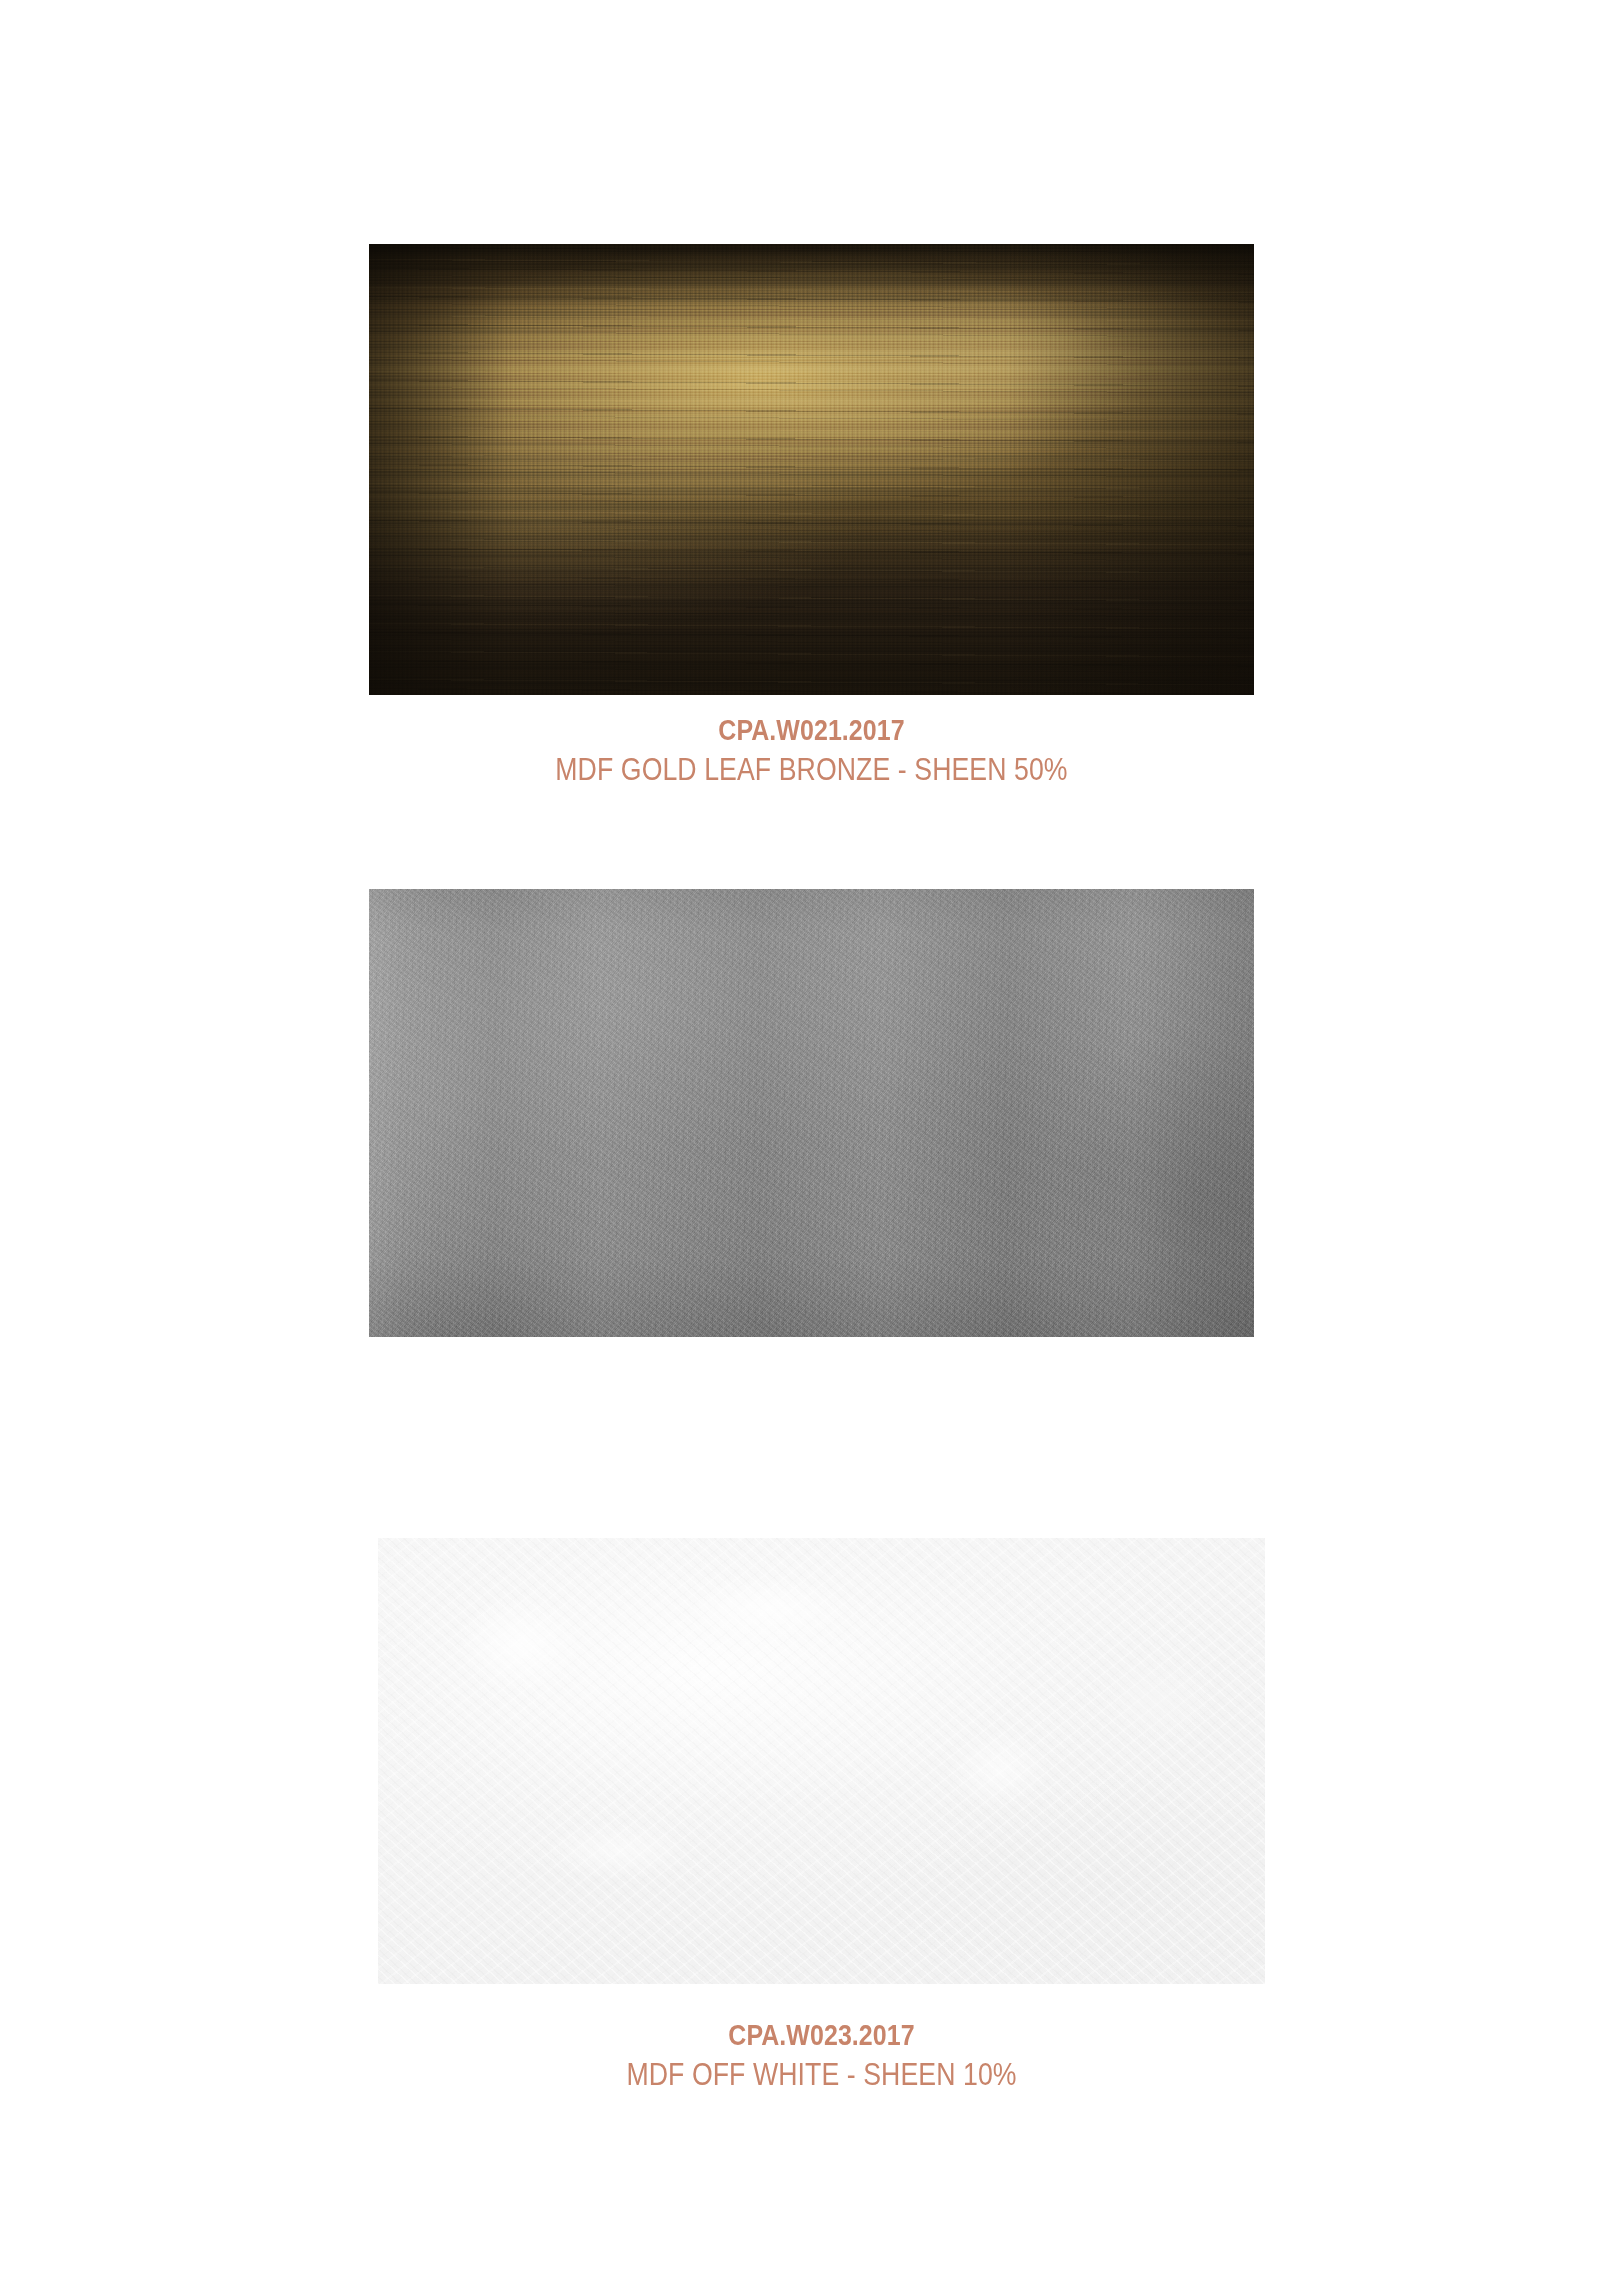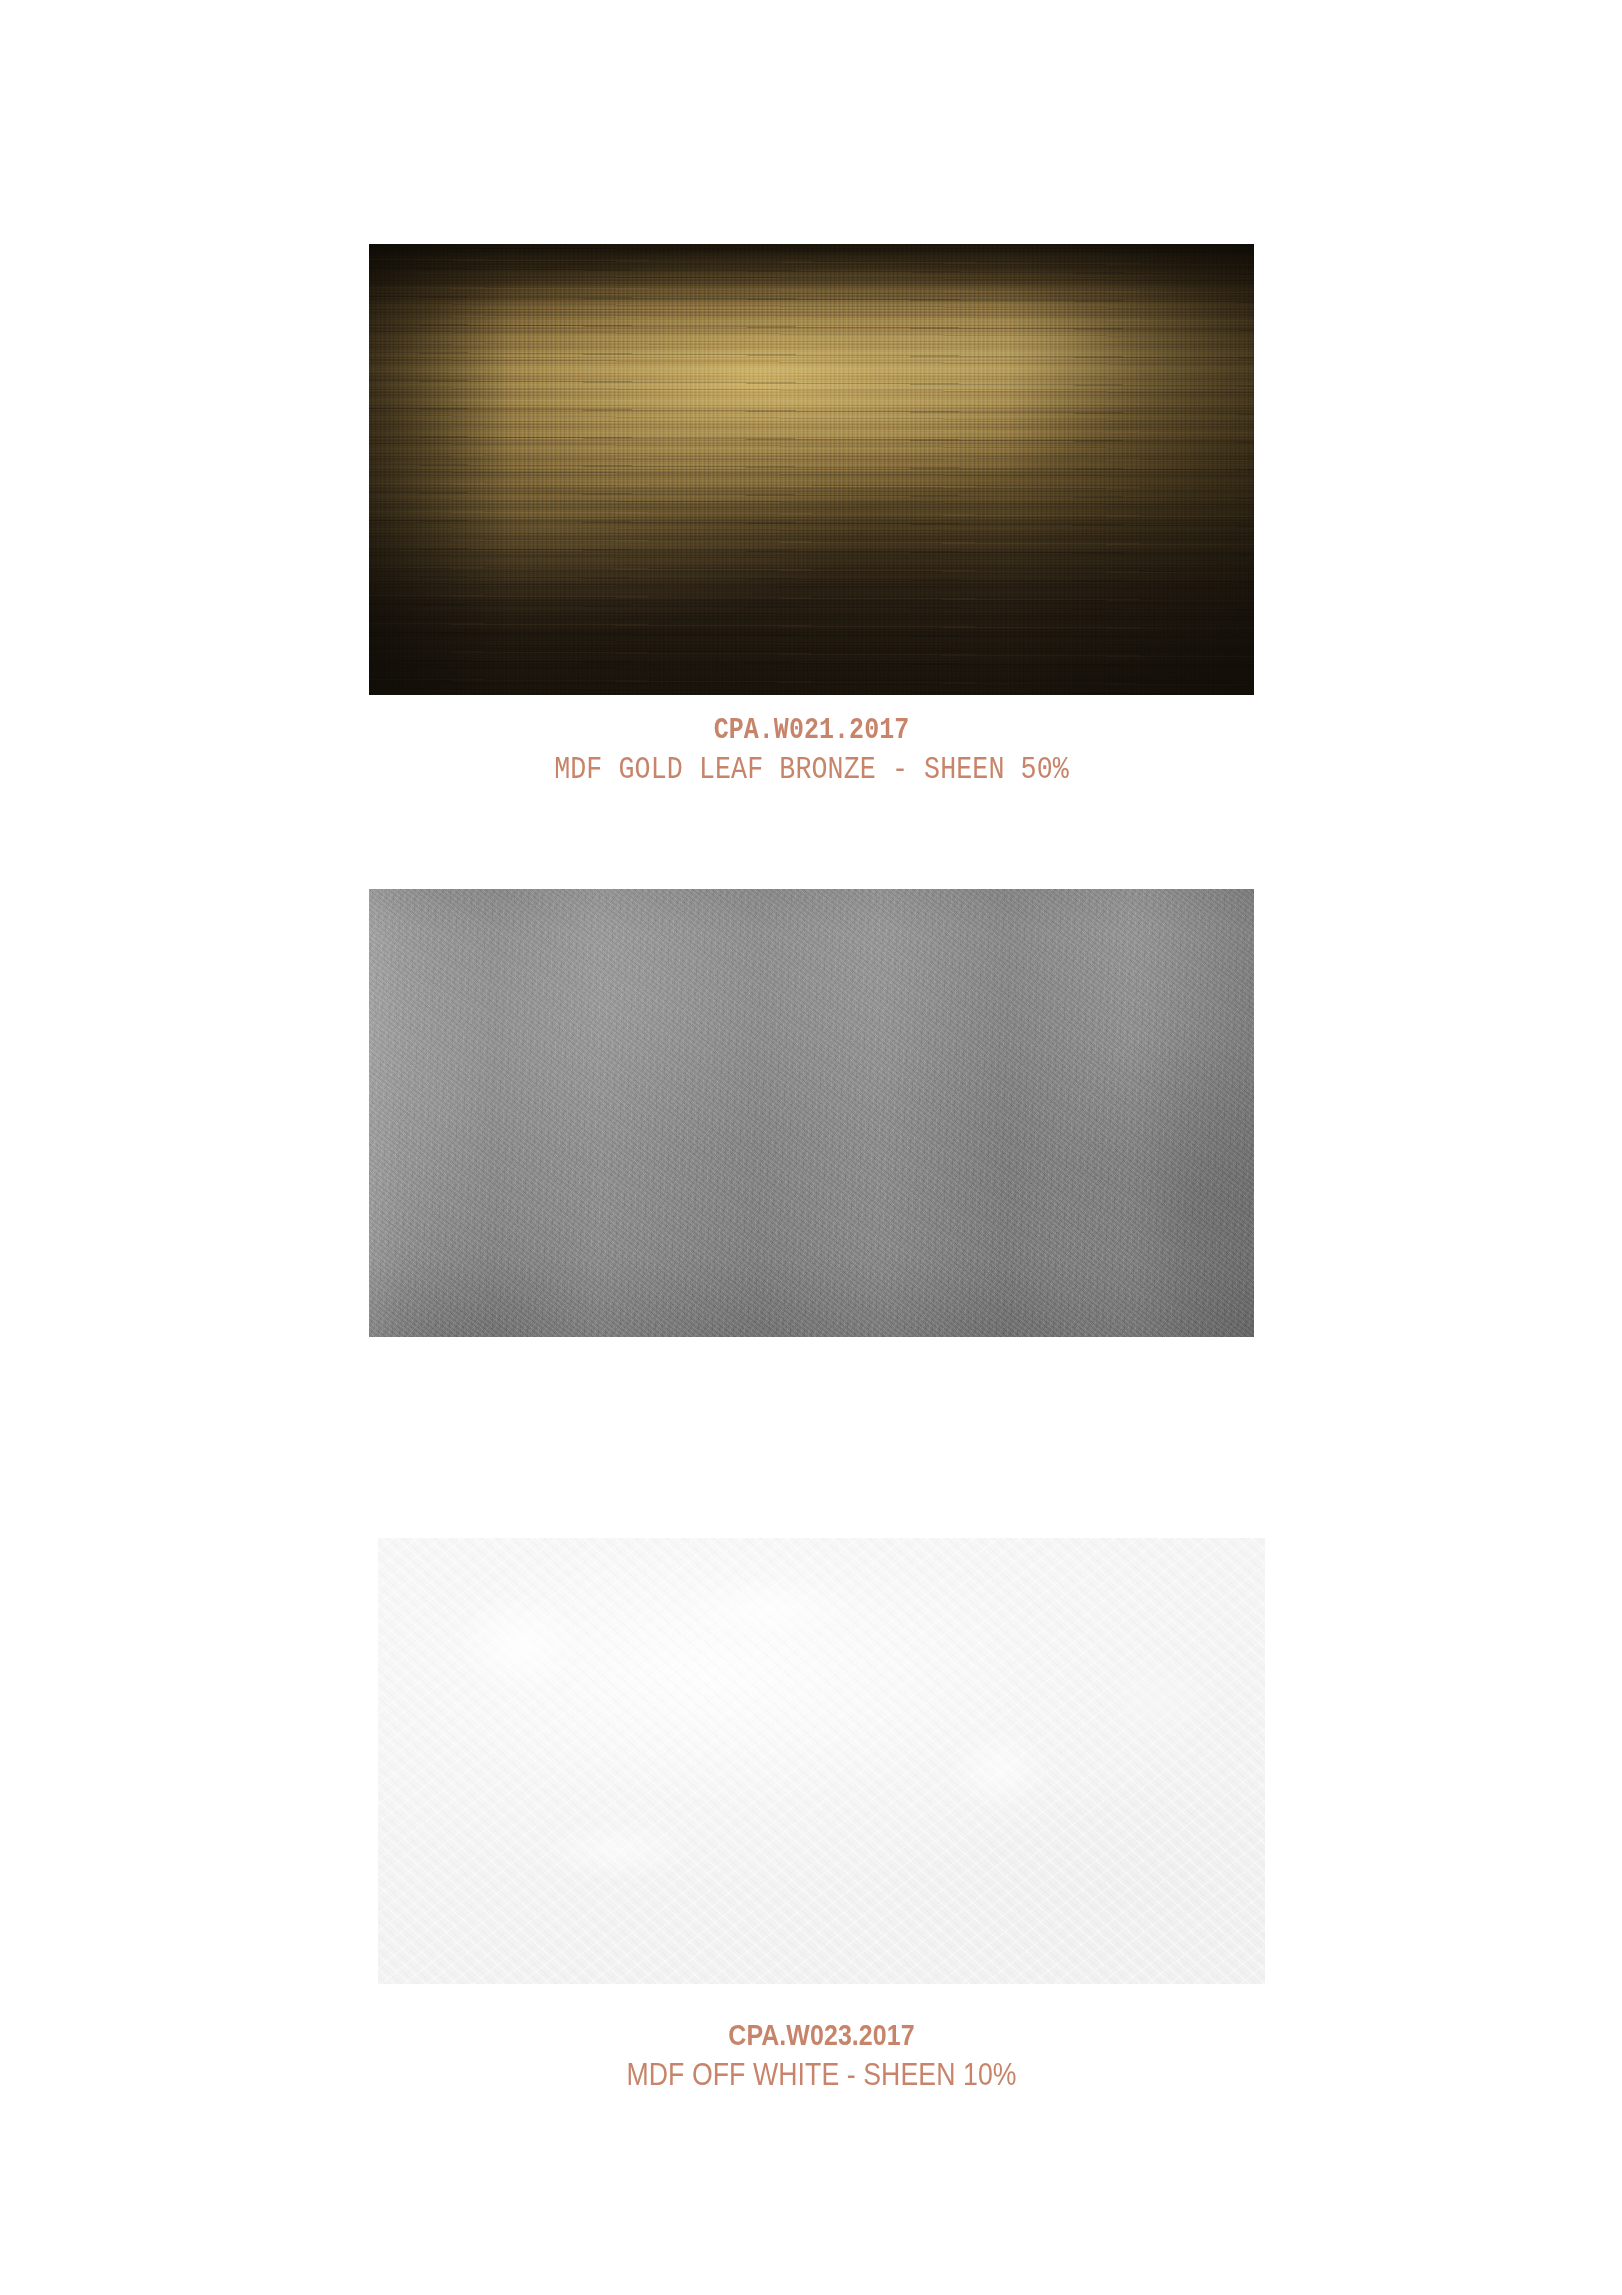--- a/index.html
+++ b/index.html
@@ -53,21 +53,21 @@
     display: block;
     font-weight: 400;
     font-size: 31px;
     letter-spacing: 0.1px;
     transform: scaleX(0.86);
     transform-origin: center;
     white-space: nowrap;
   }
 
   
-  #block-bronze { top: 244px; font-family: Liberation Mono, monospace; }
+  #block-bronze { top: 244px; }
   #img-bronze {
     width: 885px;
     height: 451px;
     background-color: #2b2114;
   }
   #img-bronze .layer {
     position: absolute;
     inset: 0;
   }
   

